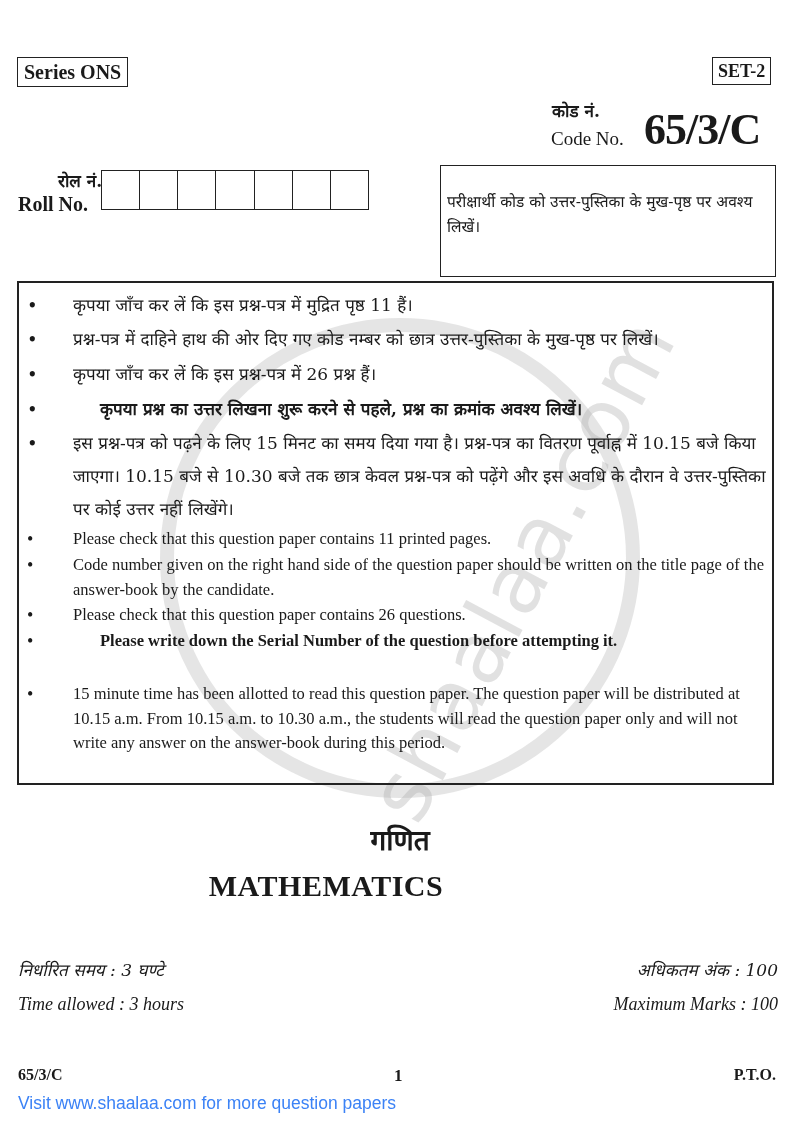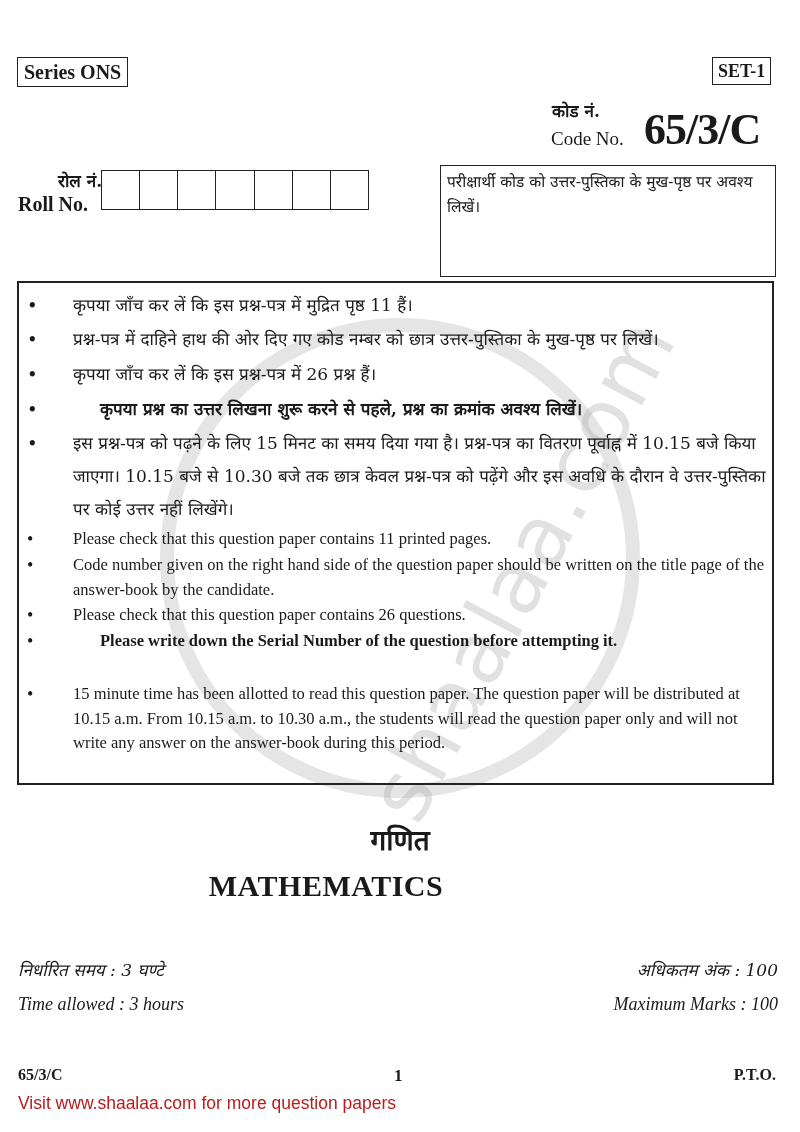--- a/index.html
+++ b/index.html
@@ -21,21 +21,21 @@
 
     
     #roll-hi { left: 18px; top: 169px; font-size: 17px; font-weight: bold; margin-left: 40px; }
     #roll-en { left: 18px; top: 193px; font-size: 20px; font-weight: bold; }
     #roll-grid { left: 101px; top: 170px; width: 266px; height: 38px; display: flex; border: 1.5px solid #222; }
     #roll-grid .cell { flex: 1; border-left: 1.5px solid #222; }
     #roll-grid .cell:first-child { border-left: none; }
 
     
     #cand-box { left: 440px; top: 165px; width: 322px; height: 102px; padding: 4px 6px; box-sizing: content-box; }
-    #cand-box .hi { font-size: 15.5px; line-height: 25px; }
+    #cand-box .hi { font-size: 15.5px; line-height: 25px; margin-top: 20px; }
     #cand-box .en { font-size: 16px; line-height: 22px; margin-top: 2px; }
 
     
     #instr { left: 17px; top: 281px; width: 757px; height: 504px; border: 2px solid #222; box-sizing: border-box; }
     .li { position: absolute; left: 0; width: 755px; font-size: 17px; line-height: 25px; }
     .li .bullet { position: absolute; left: 8px; top: 0; width: 10px; font-size: 18px; }
     .li .txt { position: absolute; left: 54px; right: 8px; }
     .li.en .txt { font-size: 16.5px; line-height: 24.5px; }
     .bold { font-weight: bold; margin-left: 27px; }
 
@@ -51,27 +51,27 @@
     .meta { font-style: italic; font-size: 17px; }
     #time-hi { left: 18px; top: 958px; }
     #time-en { left: 18px; top: 994px; font-size: 18px; }
     #marks-hi { right: 22px; top: 958px; text-align: right; }
     #marks-en { right: 22px; top: 994px; font-size: 18px; }
 
     
     #foot-code { left: 18px; top: 1066px; font-size: 16px; font-weight: bold; }
     #foot-page { left: 394px; top: 1066px; font-size: 17px; font-weight: bold; }
     #foot-pto { right: 24px; top: 1066px; font-size: 16px; font-weight: bold; }
-    #visit { left: 18px; top: 1093px; font-family: "Liberation Sans", "DejaVu Sans", sans-serif; font-size: 17.5px; color: #b91c1c; }
+    #visit { left: 18px; top: 1093px; font-family: "Liberation Sans", "DejaVu Sans", sans-serif; font-size: 17.5px; color: #3b82f6; }
   </style>
 </head>
 <body>
 
 <div id="series" class="abs boxed serif">Series ONS</div>
-<div id="set" class="abs boxed serif">SET-1</div>
+<div id="set" class="abs boxed serif">SET-2</div>
 <div id="code-hi" class="abs">कोड नं.</div>
 <div id="code-en" class="abs serif">Code No.</div>
 <div id="code-val" class="abs serif">65/3/C</div>
 
 <div id="roll-hi" class="abs">रोल नं.</div>
 <div id="roll-en" class="abs serif">Roll No.</div>
 <div id="roll-grid" class="abs">
   <div class="cell"></div>
   <div class="cell"></div>
   <div class="cell"></div>

